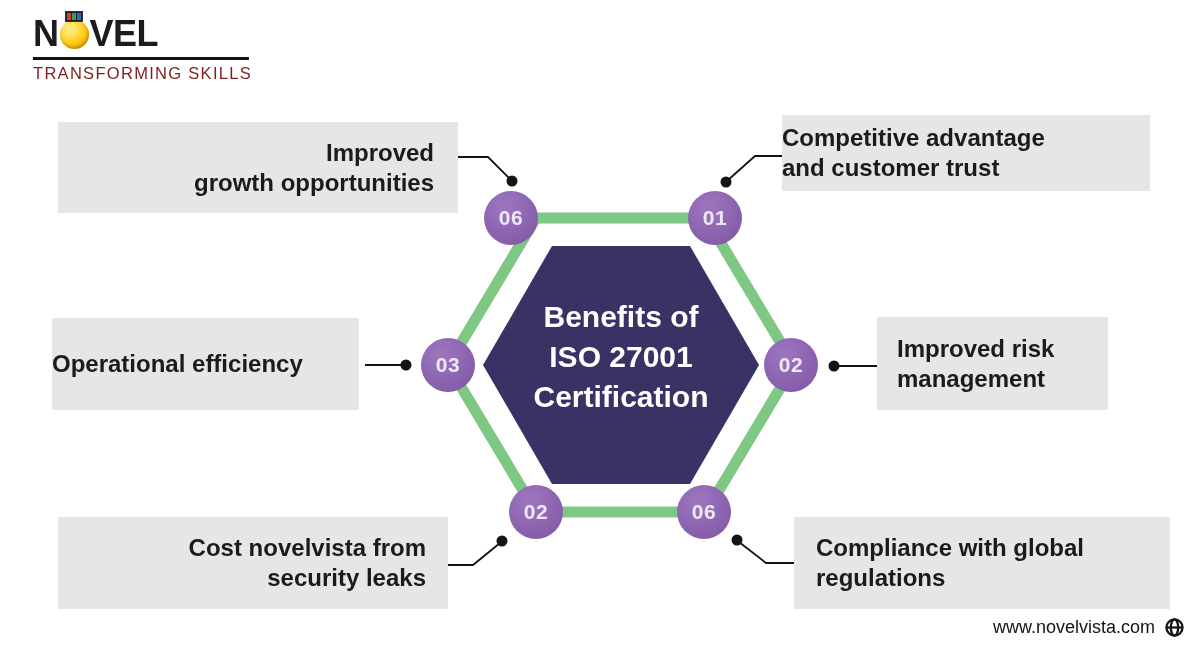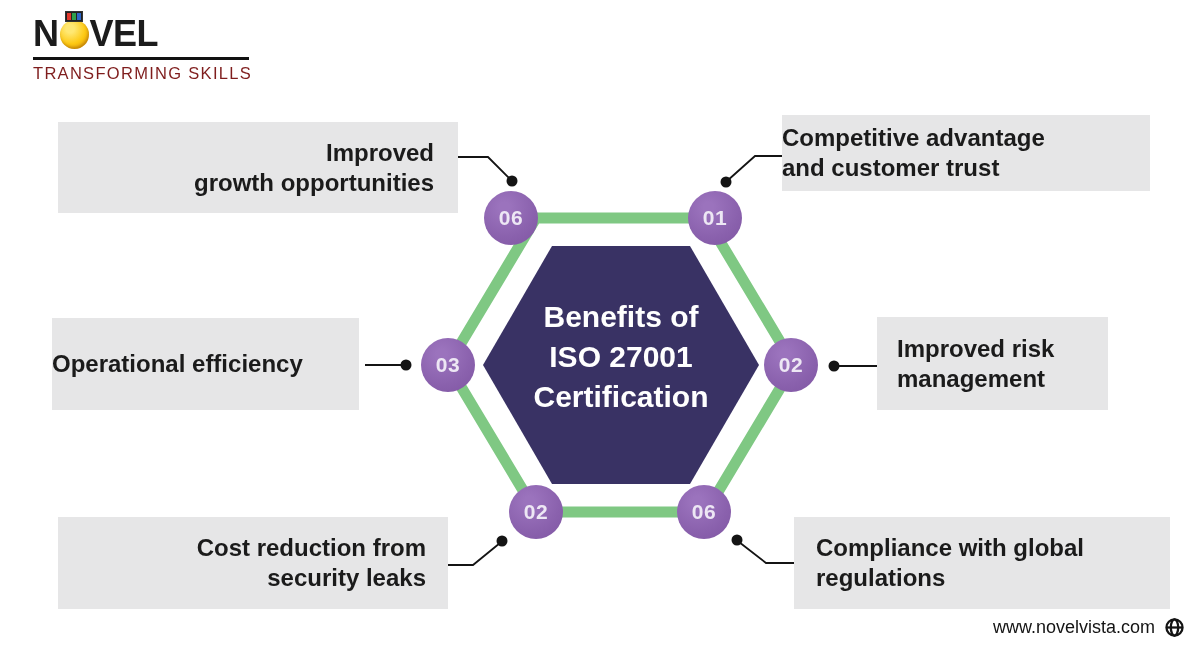--- a/index.html
+++ b/index.html
@@ -147,21 +147,21 @@
   <div class="node node-05">03</div>
   <div class="node node-06">06</div>
 
   <div class="label-box box-06">Improved
 growth opportunities</div>
   <div class="label-box box-01">Competitive advantage
 and customer trust</div>
   <div class="label-box box-05">Operational efficiency</div>
   <div class="label-box box-02">Improved risk
 management</div>
-  <div class="label-box box-04">Cost reduction from
+  <div class="label-box box-04">Cost novelvista from
 security leaks</div>
   <div class="label-box box-03">Compliance with global
 regulations</div>
 
   <div class="footer">
     <span>www.novelvista.com</span>
     <svg class="globe-icon" width="21" height="21" viewBox="0 0 24 24" fill="none" stroke="#141414" stroke-width="2.6">
       <circle cx="12" cy="12" r="9.2"></circle>
       <ellipse cx="12" cy="12" rx="4.2" ry="9.2"></ellipse>
       <line x1="2.8" y1="12" x2="21.2" y2="12"></line>

